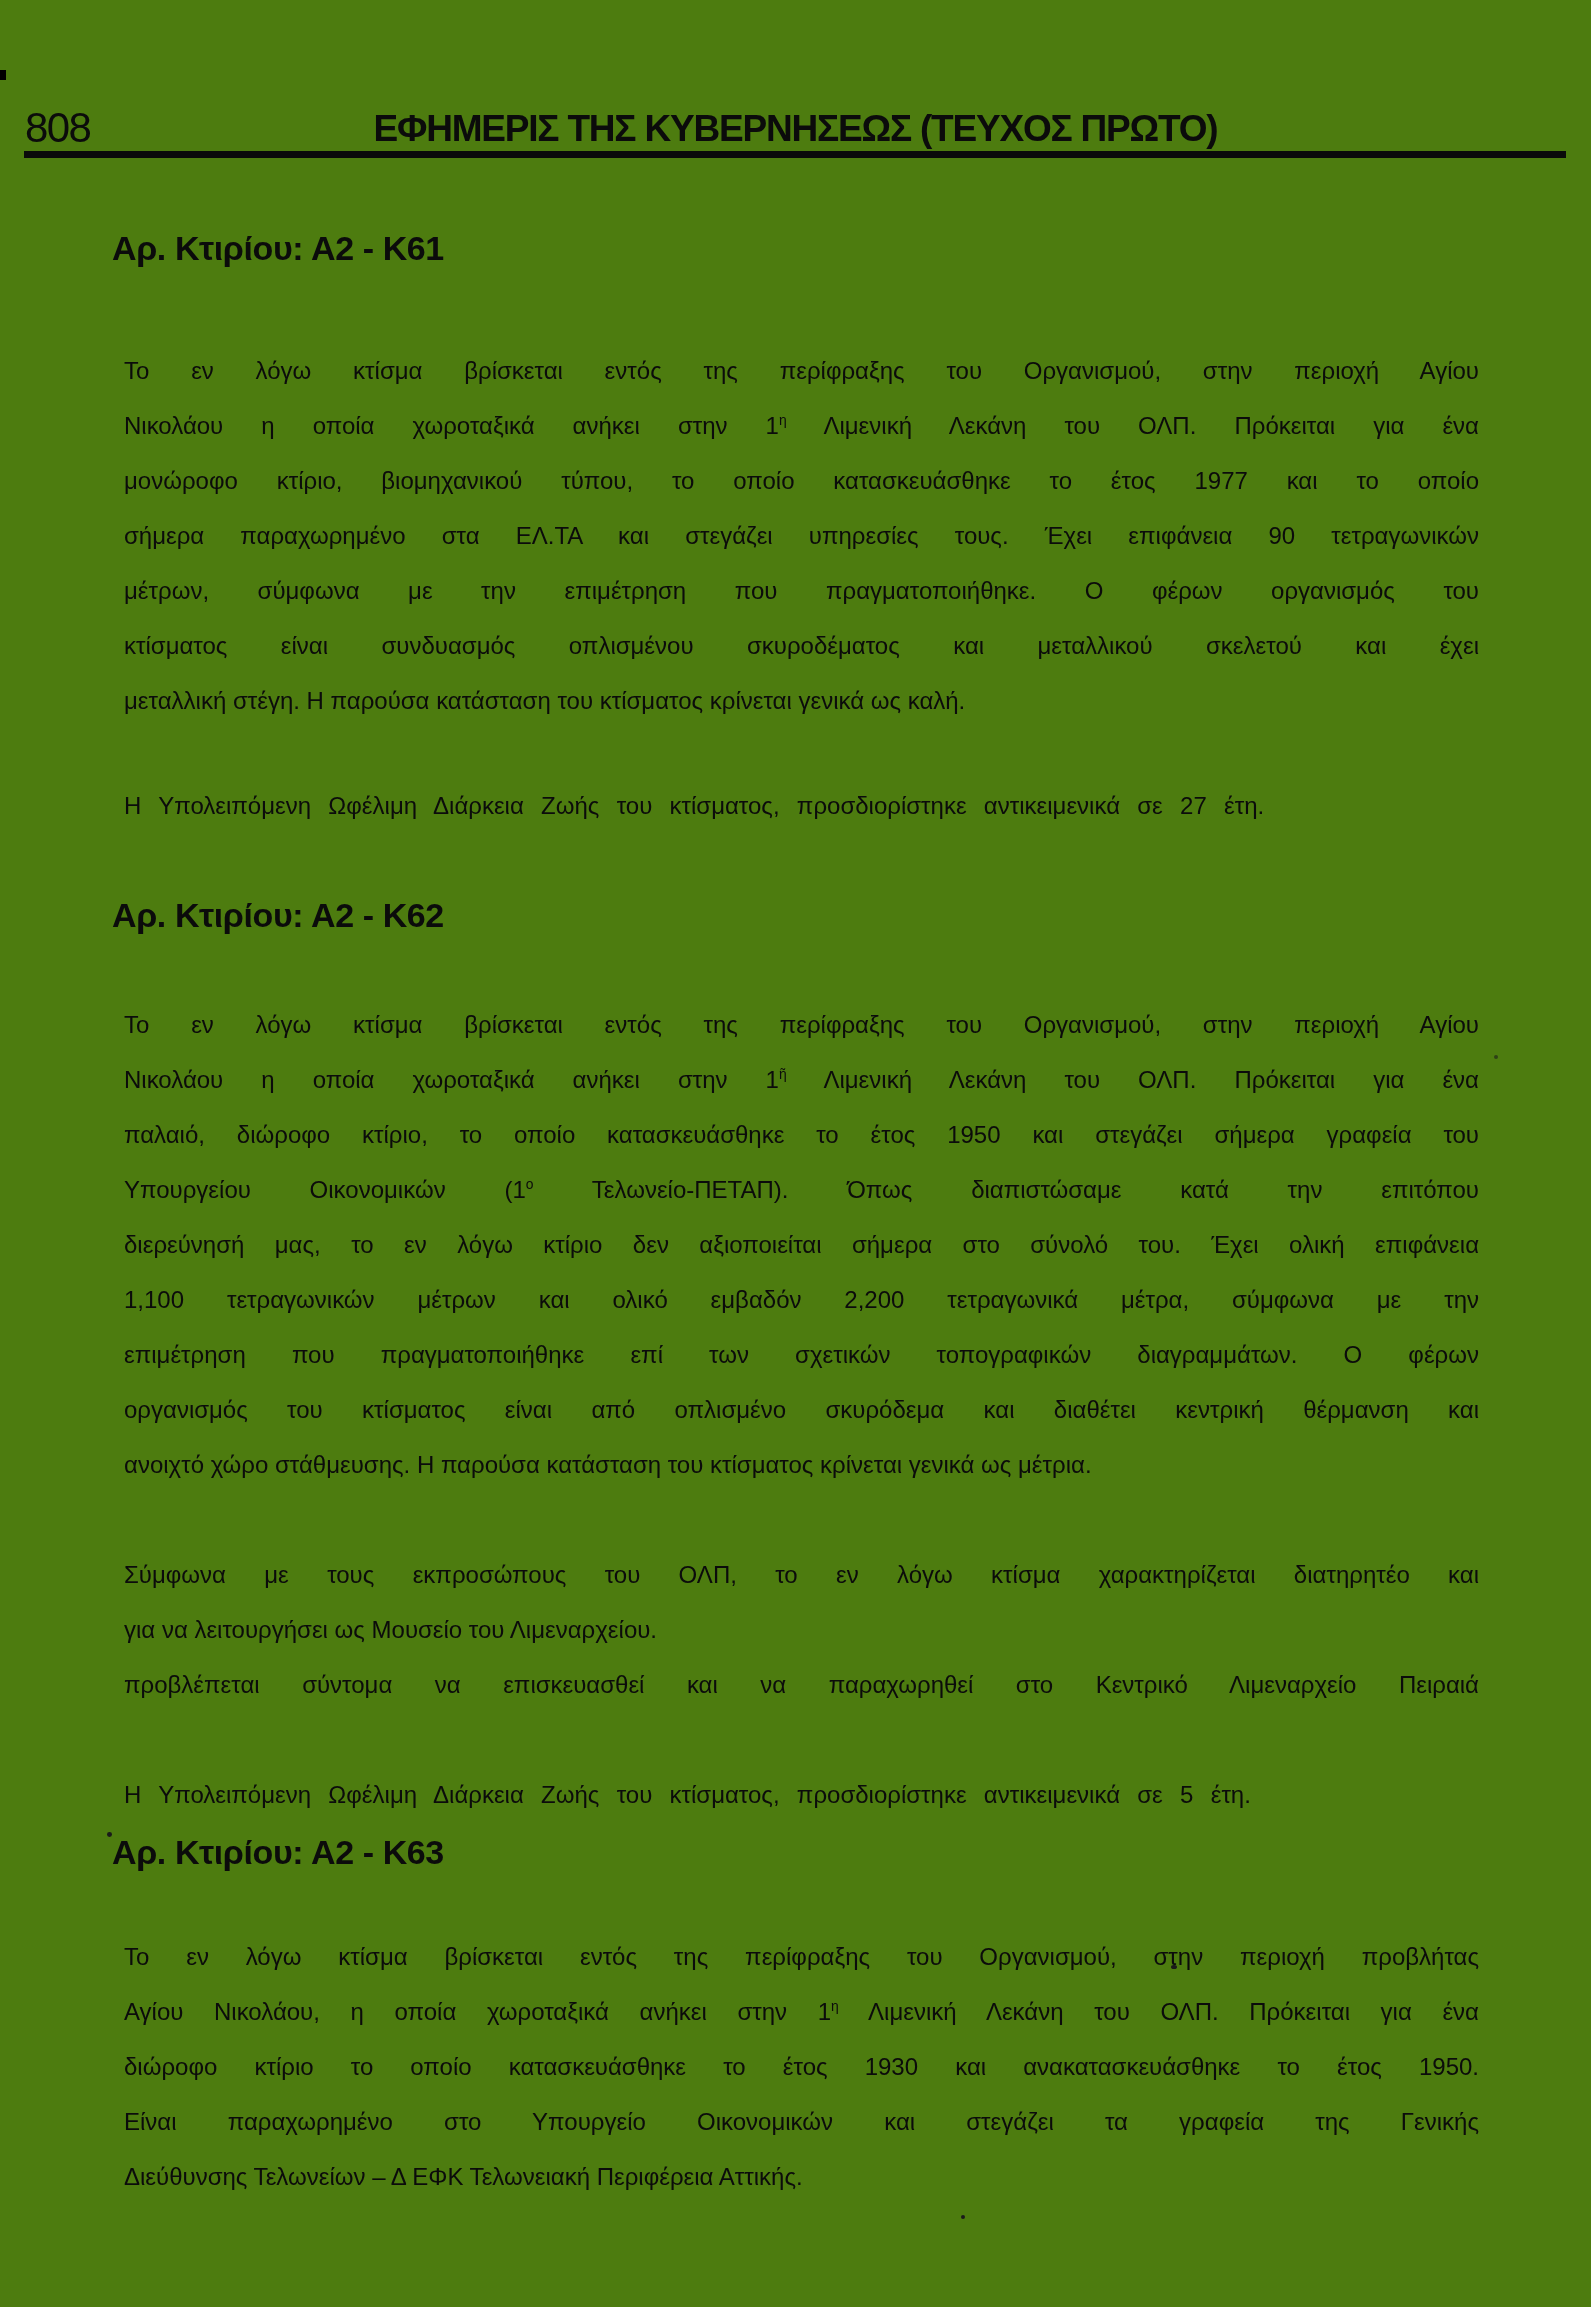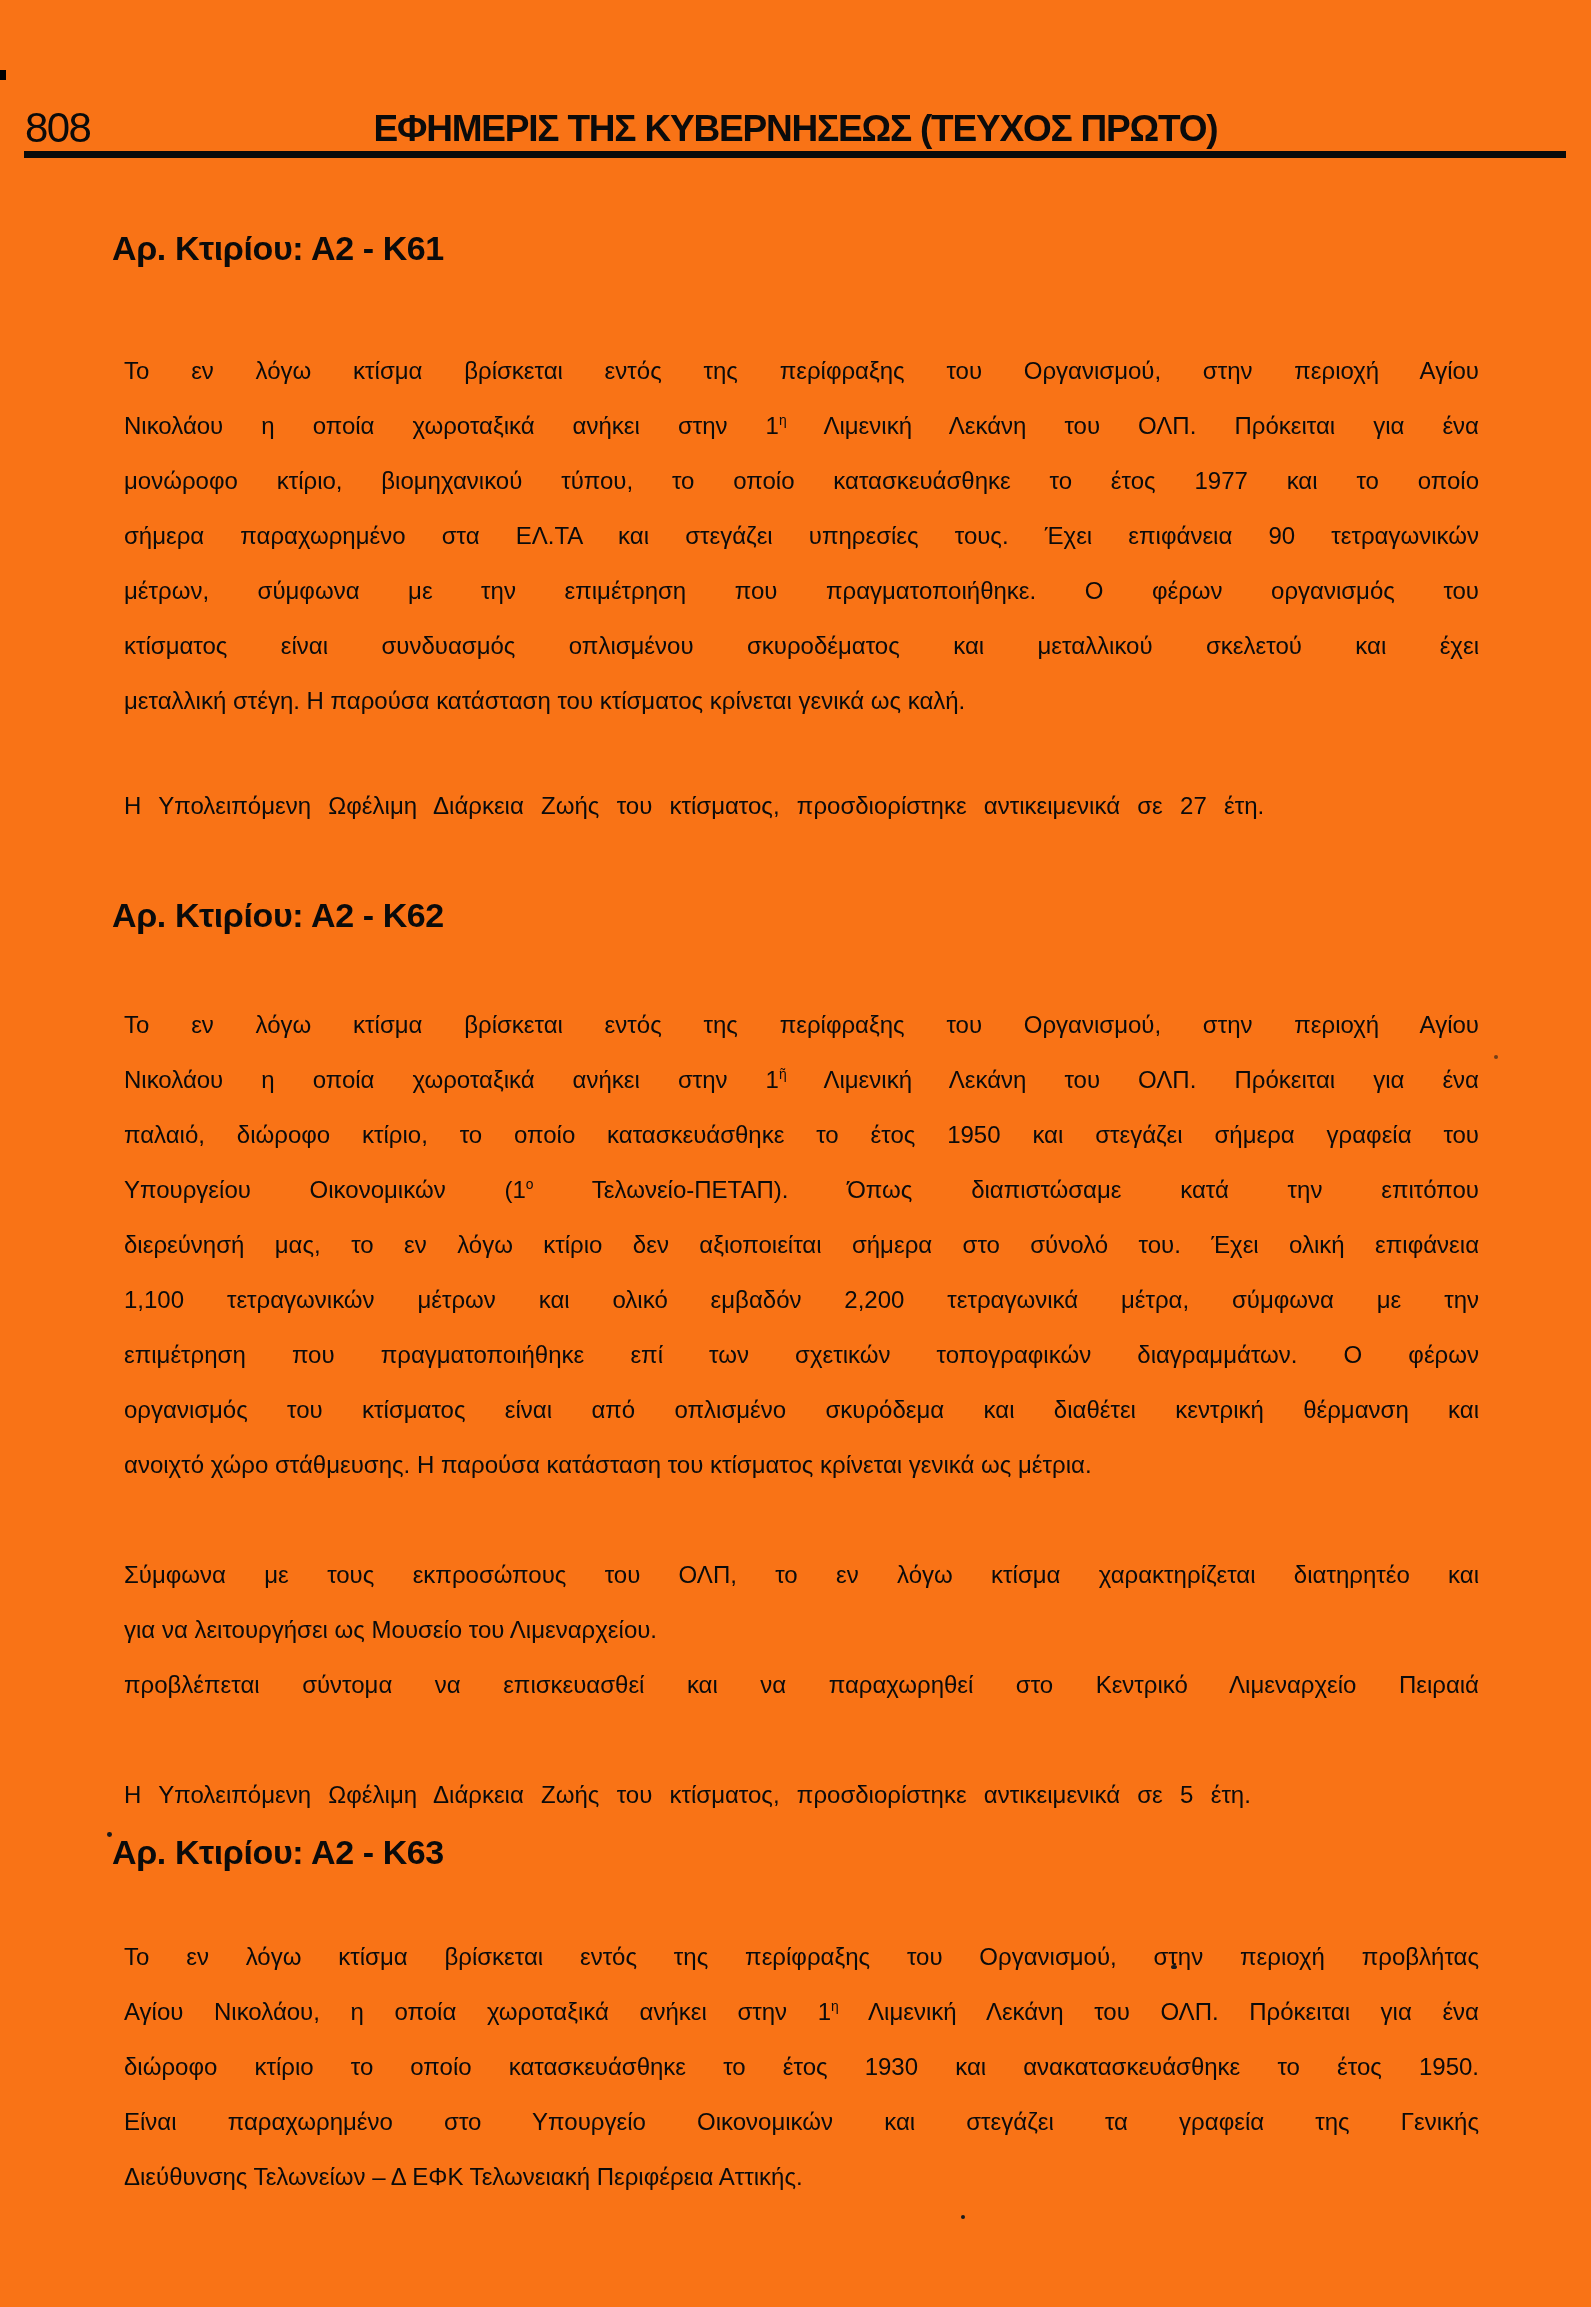--- a/index.html
+++ b/index.html
@@ -1,19 +1,19 @@
 <!DOCTYPE html>
 <html lang="el" style="font-size:13px"><head>
 <meta charset="utf-8">
 <style>
   html,body{margin:0;padding:0;background:#ffffff;}
   .page{
     position:relative;
     width:1591px;height:2307px;
-    background:#f97316;
+    background:#4d7c0f;
     font-family:"Liberation Sans","DejaVu Sans",sans-serif;
     color:#0b0b0b;
     overflow:hidden;
   }
   
   .pageno{
     position:absolute;left:25px;top:107px;
     font-size:42px;line-height:1;letter-spacing:-1.6px;
   }
   .header-title{

